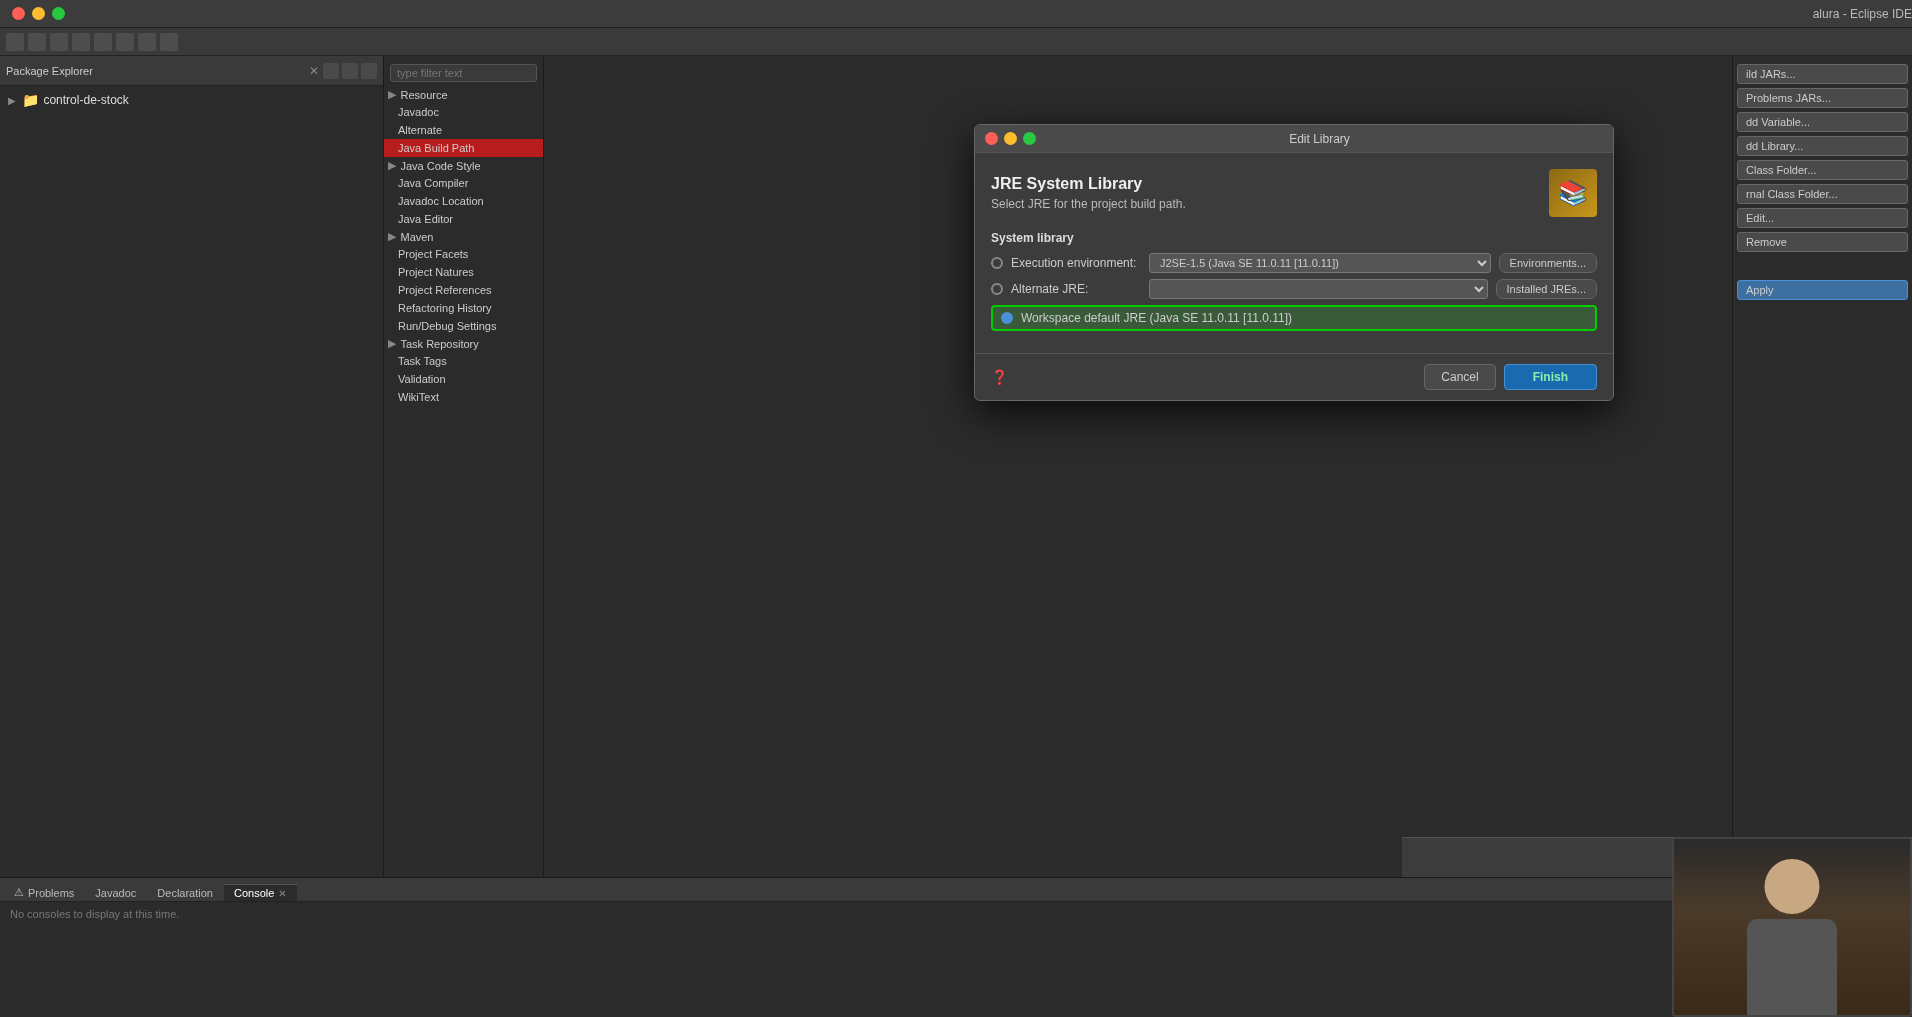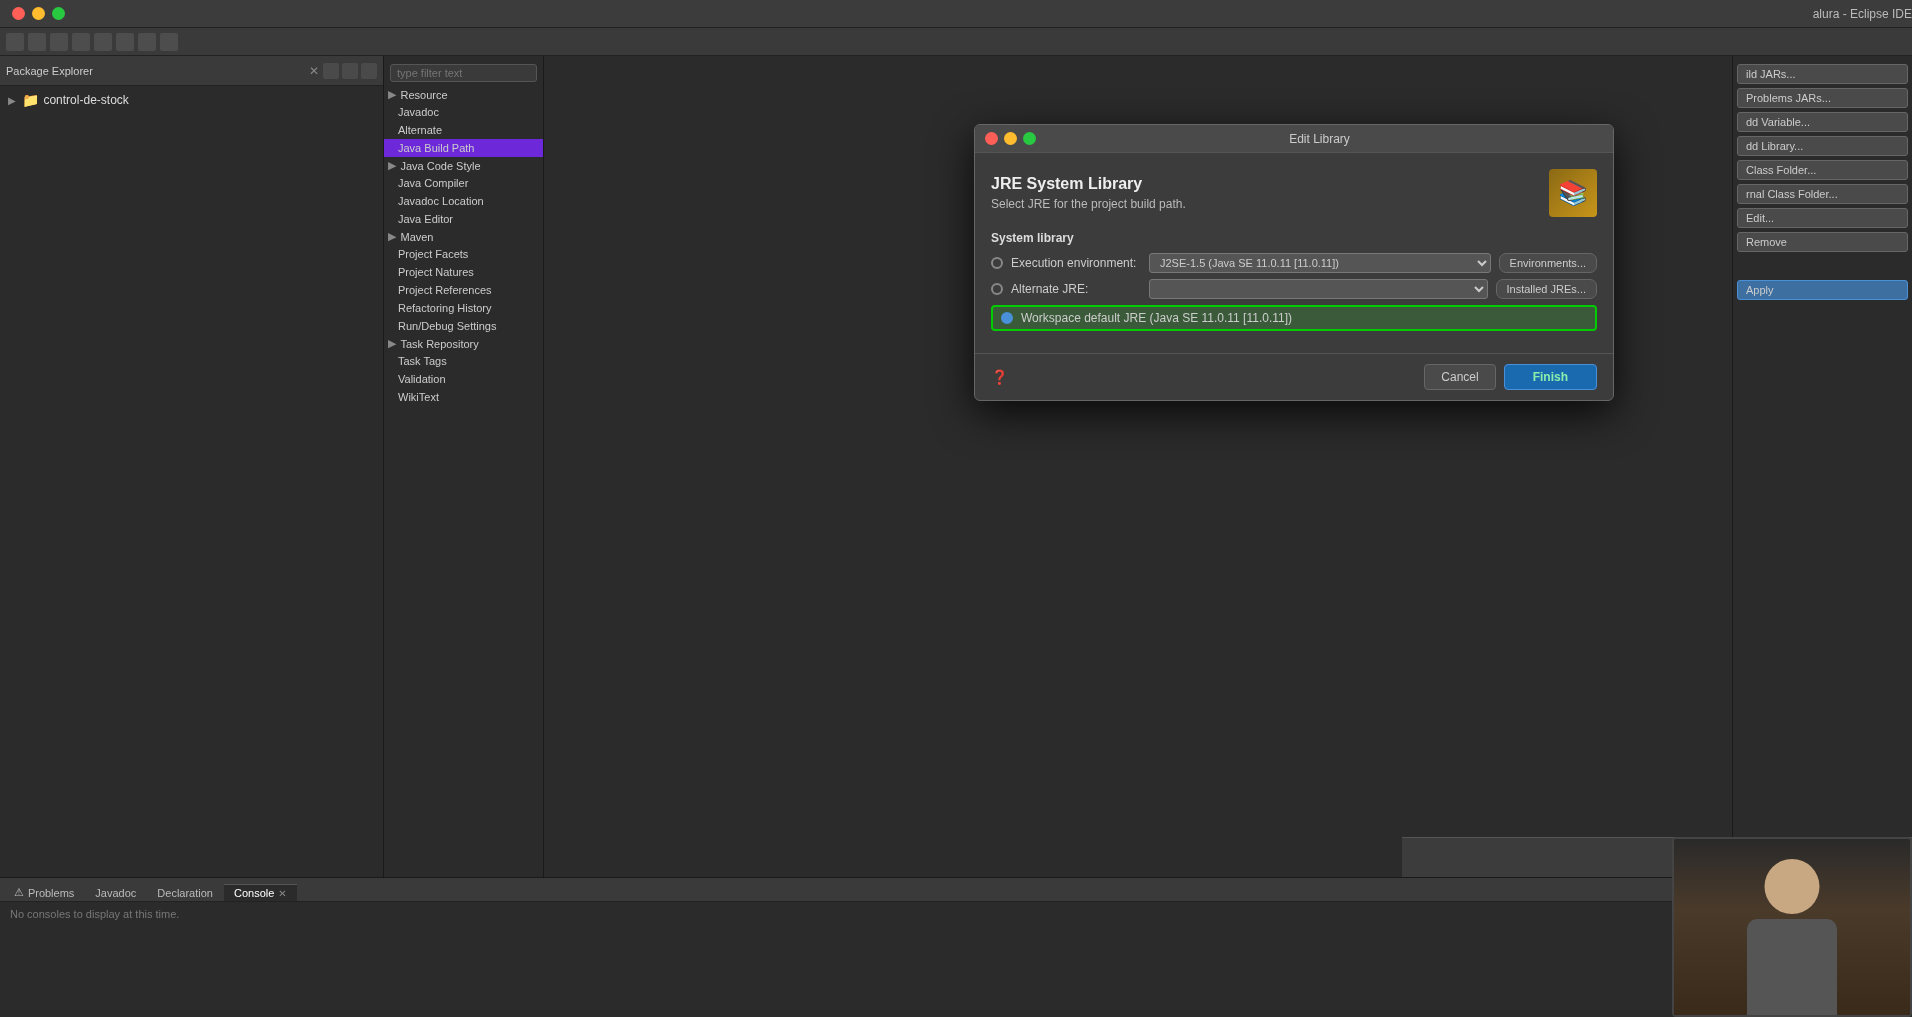--- a/index.html
+++ b/index.html
@@ -153,21 +153,21 @@
       border-radius: 3px;
       color: #888;
       font-size: 11px;
     }
     .props-item {
       padding: 3px 10px 3px 14px;
       font-size: 11px;
       color: #ccc;
       cursor: pointer;
     }
-    .props-item.selected { background: #6d28d9; }
+    .props-item.selected { background: #b91c1c; }
 
     
     .center-area {
       flex: 1;
       background: #2b2b2b;
       position: relative;
       display: flex;
       flex-direction: column;
     }
 

